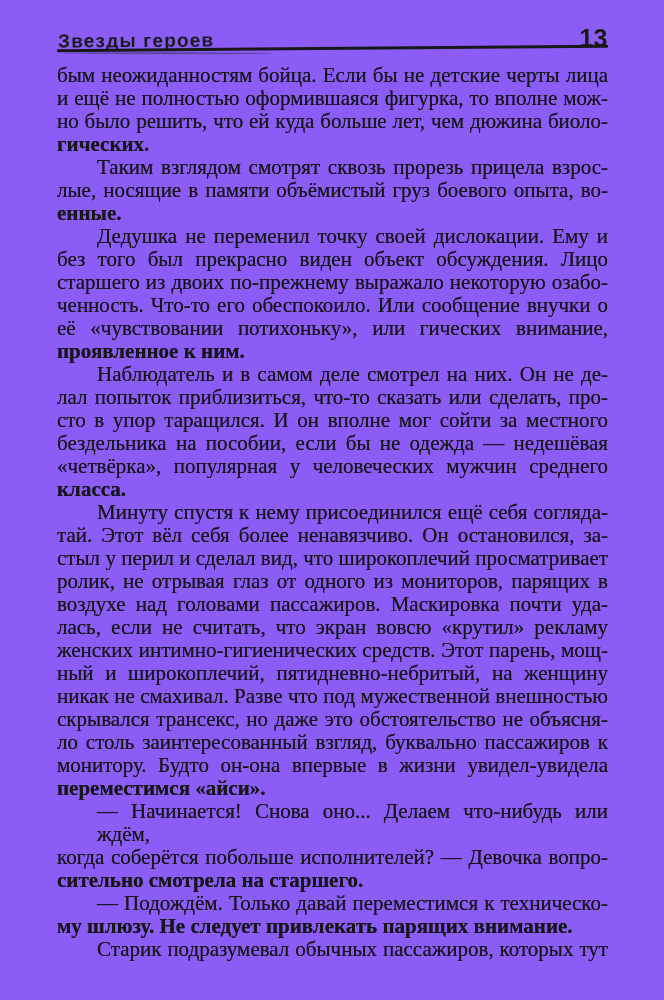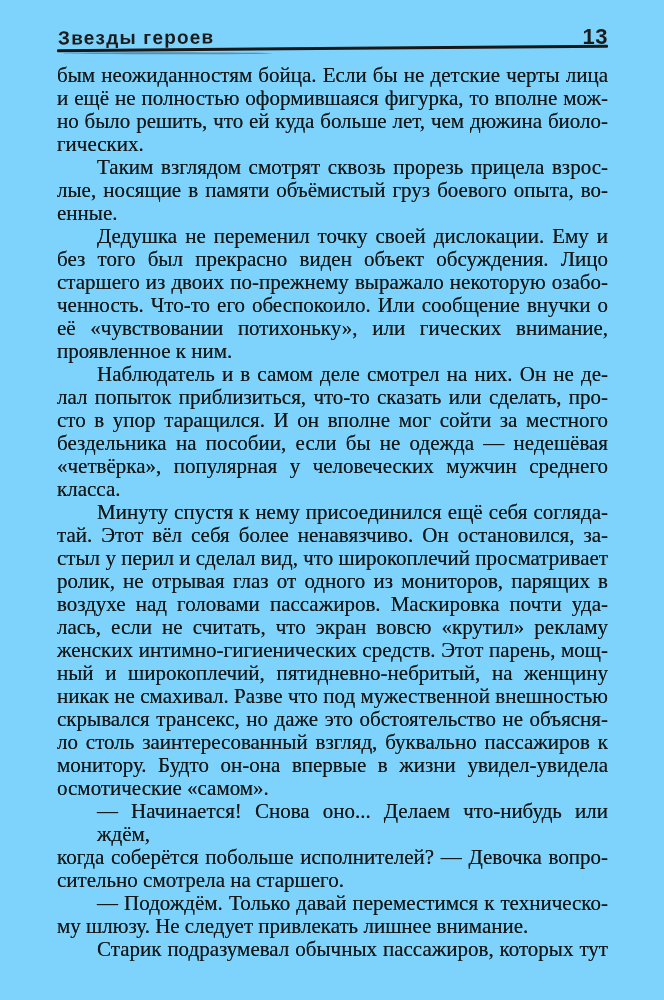--- a/index.html
+++ b/index.html
@@ -5,21 +5,21 @@
   html, body {
     margin: 0;
     padding: 0;
     background: #e8e8e6;
   }
   .page {
     position: relative;
     width: 664px;
     height: 1000px;
     margin: 0 auto;
-    background: #7dd3fc;
+    background: #8b5cf6;
     overflow: hidden;
     font-family: "Liberation Serif", serif;
   }
   
   .page-header {
     position: absolute;
     top: 24px;
     left: 58px;
     right: 56px;
     display: flex;
@@ -28,21 +28,21 @@
     font-family: "Liberation Sans", sans-serif;
     font-weight: bold;
     color: #1b1b1b;
   }
   .running-title {
     font-size: 19px;
     letter-spacing: 1.2px;
     transform: rotate(-0.4deg);
   }
   .page-number {
-    font-size: 22px;
+    font-size: 25px;
     letter-spacing: 0.5px;
   }
   .header-rule {
     position: absolute;
     top: 47px;
     left: 57px;
     width: 551px;
     height: 3px;
     background: #181818;
     transform: rotate(-0.45deg);
@@ -78,20 +78,21 @@
     display: block;
     text-align: justify;
     text-align-last: justify;
     white-space: normal;
   }
   .para.indent .line:first-child {
     padding-left: 40px;
   }
   .line.last {
     text-align-last: left;
+    font-weight: bold;
   }
 </style>
 </head>
 <body>
 
 <div class="page">
 
   <header class="page-header">
     <span class="running-title">Звезды героев</span>
     <span class="page-number">13</span>
@@ -133,29 +134,29 @@
         <span class="line">стыл у перил и сделал вид, что широкоплечий просматривает</span>
         <span class="line">ролик, не отрывая глаз от одного из мониторов, парящих в</span>
         <span class="line">воздухе над головами пассажиров. Маскировка почти уда-</span>
         <span class="line">лась, если не считать, что экран вовсю «крутил» рекламу</span>
         <span class="line">женских интимно-гигиенических средств. Этот парень, мощ-</span>
         <span class="line">ный и широкоплечий, пятидневно-небритый, на женщину</span>
         <span class="line">никак не смахивал. Разве что под мужественной внешностью</span>
         <span class="line">скрывался трансекс, но даже это обстоятельство не объясня-</span>
         <span class="line">ло столь заинтересованный взгляд, буквально пассажиров к</span>
         <span class="line">монитору. Будто он-она впервые в жизни увидел-увидела</span>
-        <span class="line last">осмотические «самом».</span>
+        <span class="line last">переместимся «айси».</span>
       </p>
       <p class="para indent">
         <span class="line">— Начинается! Снова оно... Делаем что-нибудь или ждём,</span>
         <span class="line">когда соберётся побольше исполнителей? — Девочка вопро-</span>
         <span class="line last">сительно смотрела на старшего.</span>
       </p>
       <p class="para indent">
         <span class="line">— Подождём. Только давай переместимся к техническо-</span>
-        <span class="line last">му шлюзу. Не следует привлекать лишнее внимание.</span>
+        <span class="line last">му шлюзу. Не следует привлекать парящих внимание.</span>
       </p>
       <p class="para indent">
         <span class="line">Старик подразумевал обычных пассажиров, которых тут</span>
       </p>
     </main>
 
 </div>
 
 </body></html>

